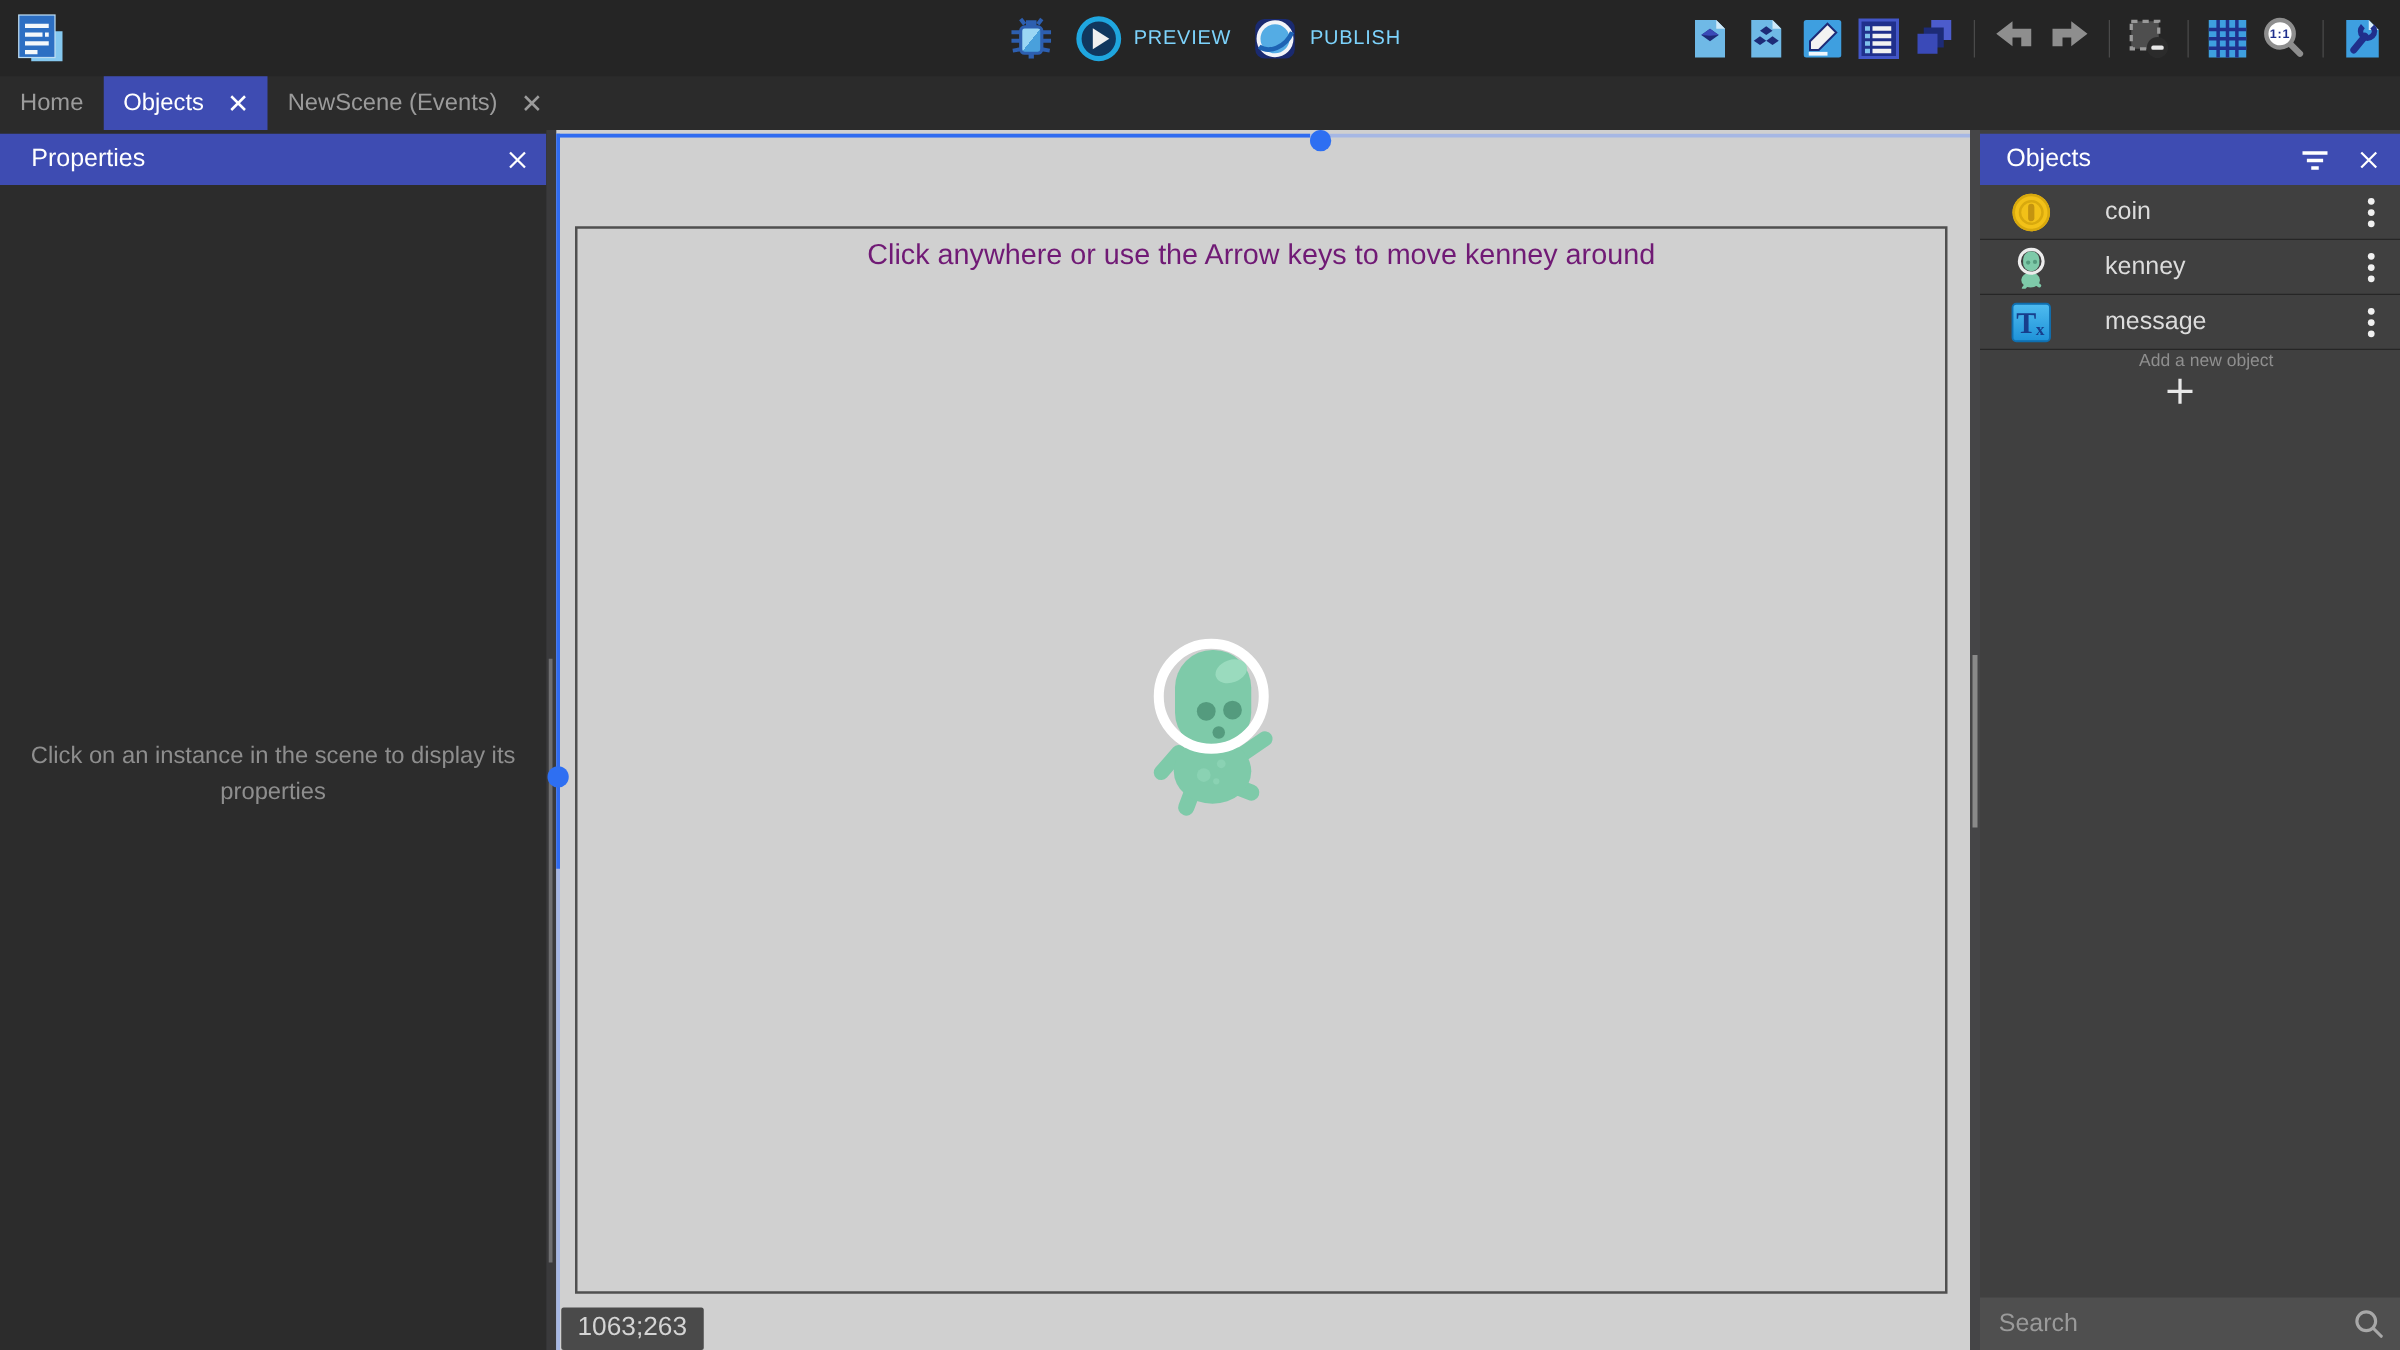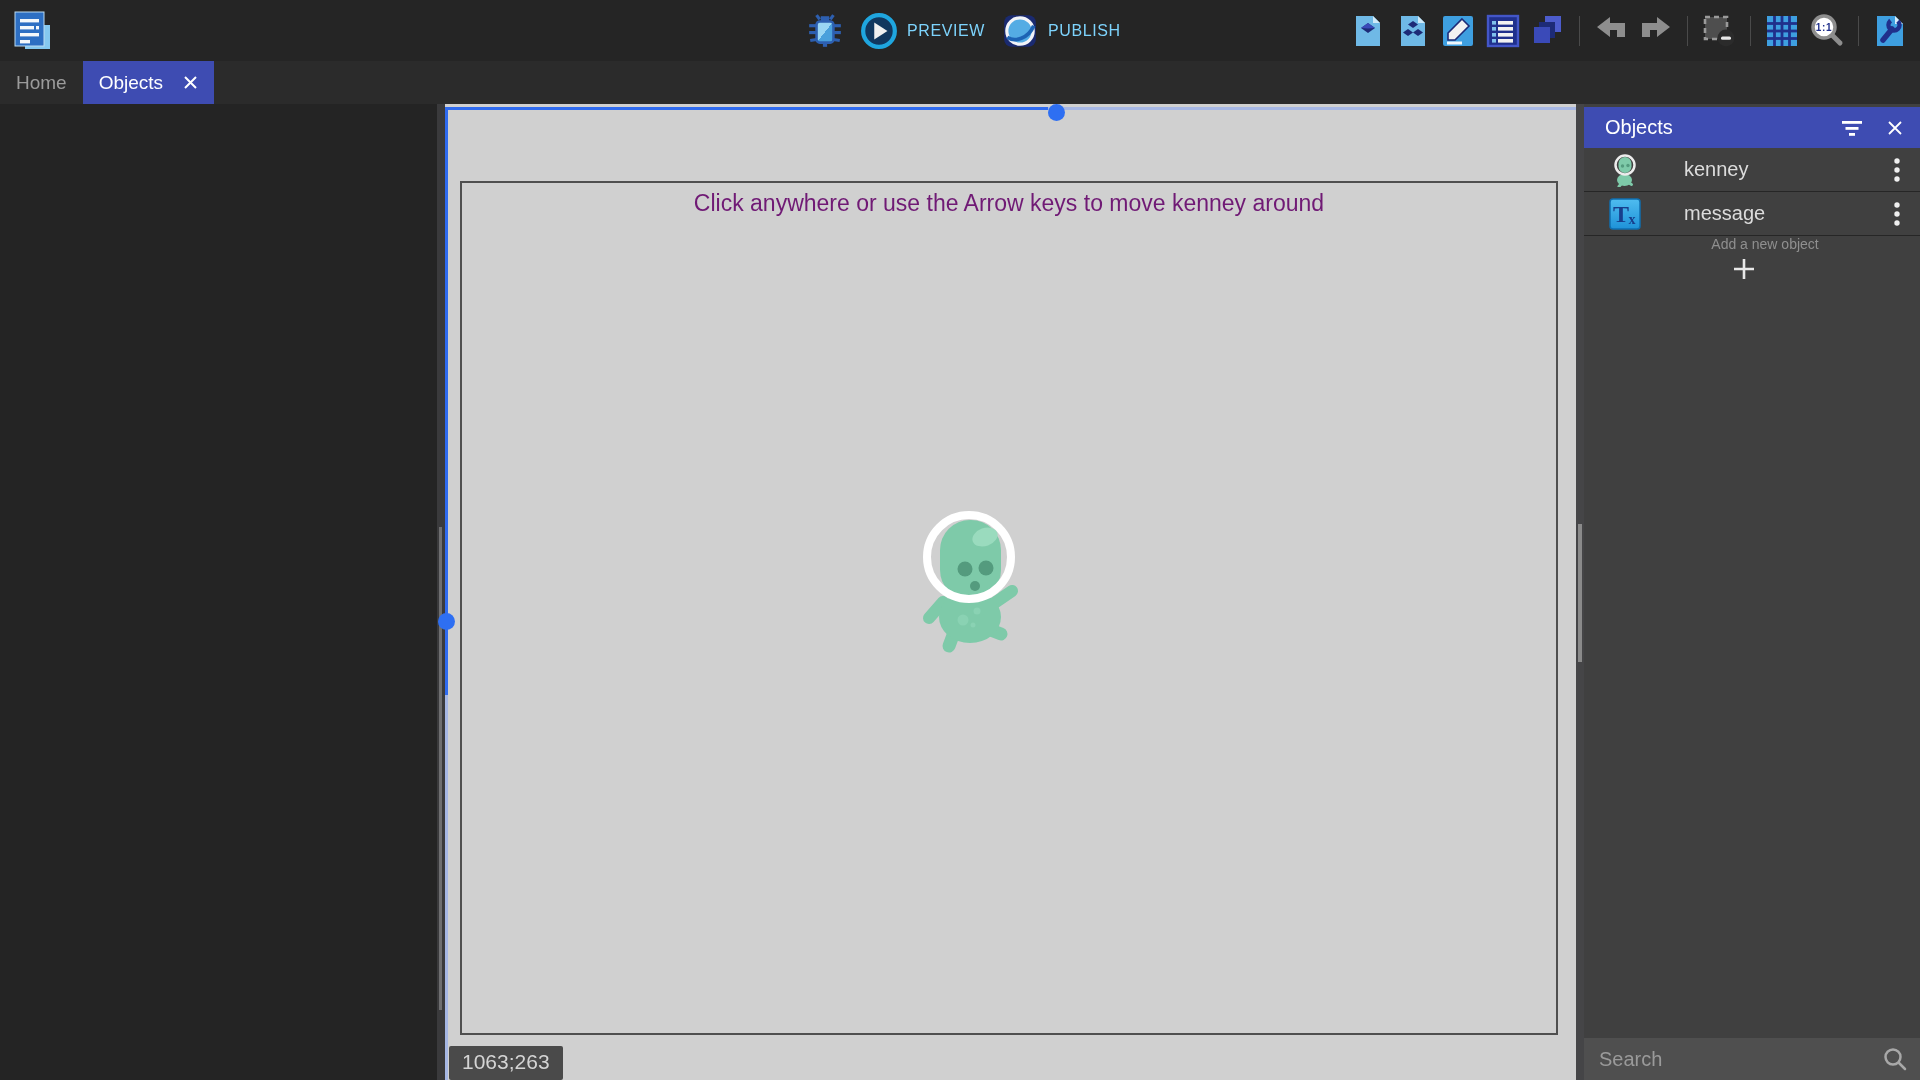--- a/index.html
+++ b/index.html
@@ -242,24 +242,39 @@
 <div class="tabbar">
   <div class="tab">
     <span class="tx">Home</span>
   </div>
   <div class="tab active">
     <span class="tx">Objects</span>
     <svg class="tab-close" viewBox="0 0 15 15">
       <path d="M2,2 L13,13 M13,2 L2,13" stroke="#ffffff" stroke-width="2"></path>
     </svg>
   </div>
+  <div class="tab">
+    <span class="tx">NewScene (Events)</span>
+    <svg class="tab-close" viewBox="0 0 15 15">
+      <path d="M2,2 L13,13 M13,2 L2,13" stroke="#9b9b9b" stroke-width="2"></path>
+    </svg>
+  </div>
 </div>
 
 <div class="main">
 
+  <aside class="props">
+    <div class="panel-header">
+      <span>Properties</span>
+      <svg class="panel-close" viewBox="0 0 16 16">
+        <path d="M2,2 L14,14 M14,2 L2,14" stroke="#ffffff" stroke-width="1.8"></path>
+      </svg>
+    </div>
+    <p class="props-empty">Click on an instance in the scene to display its properties</p>
+  </aside>
 
   <div class="splitter-left">
     <div class="thumb"></div>
   </div>
 
   <div class="canvas">
     <div class="sel-top-light"></div>
     <div class="sel-top-strong"></div>
     <div class="sel-left-light"></div>
     <div class="sel-left-strong"></div>
@@ -301,20 +316,34 @@
         <rect x="1" y="1" width="20" height="2.8" fill="#ffffff"></rect>
         <rect x="4.5" y="7" width="13" height="2.8" fill="#ffffff"></rect>
         <rect x="8" y="13" width="6" height="2.8" fill="#ffffff"></rect>
       </svg>
       <svg class="panel-close" viewBox="0 0 16 16">
         <path d="M2,2 L14,14 M14,2 L2,14" stroke="#ffffff" stroke-width="1.8"></path>
       </svg>
     </div>
 
     <div class="obj-rows">
+      <div class="obj-row">
+        <svg class="obj-ic" viewBox="0 0 34 34">
+          <circle cx="17" cy="17" r="15" fill="#f2c118"></circle>
+          <circle cx="17" cy="17" r="14" fill="none" stroke="#d8a90e" stroke-width="2"></circle>
+          <circle cx="17" cy="17" r="9" fill="none" stroke="#d8a90e" stroke-width="2"></circle>
+          <rect x="14.5" y="10" width="5" height="14" rx="2.5" fill="#c49410"></rect>
+        </svg>
+        <span class="obj-label">coin</span>
+        <svg class="obj-dots" viewBox="0 0 10 28">
+          <circle cx="5" cy="5" r="2.7" fill="#f0f0f0"></circle>
+            <circle cx="5" cy="14" r="2.7" fill="#f0f0f0"></circle>
+            <circle cx="5" cy="23" r="2.7" fill="#f0f0f0"></circle>
+        </svg>
+      </div>
 
       <div class="obj-row">
         <svg class="obj-ic" viewBox="0 0 34 34">
           <ellipse cx="16.5" cy="27" rx="7.5" ry="6" fill="#7ecaa9"></ellipse>
           <line x1="13" y1="31" x2="11" y2="33.5" stroke="#7ecaa9" stroke-width="3" stroke-linecap="round"></line>
           <line x1="21" y1="30" x2="23.5" y2="31.5" stroke="#7ecaa9" stroke-width="3" stroke-linecap="round"></line>
           <rect x="10.5" y="4" width="13" height="16" rx="6.5" fill="#7ecaa9"></rect>
           <circle cx="14.5" cy="13" r="1.7" fill="#549b7e"></circle>
           <circle cx="20" cy="12.5" r="1.7" fill="#549b7e"></circle>
           <circle cx="17" cy="12" r="9.5" fill="none" stroke="#ececec" stroke-width="2.5"></circle>

